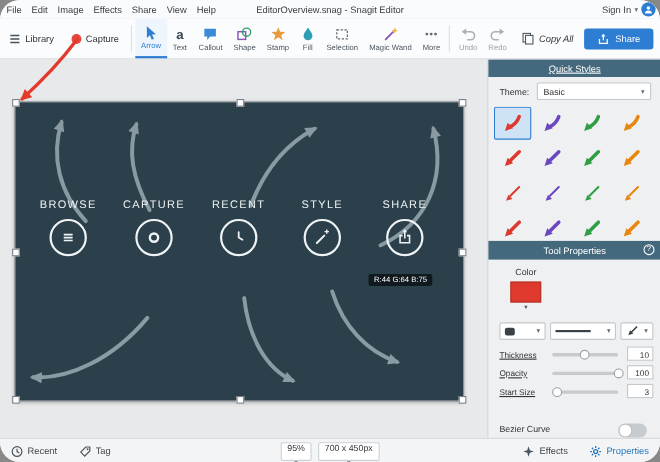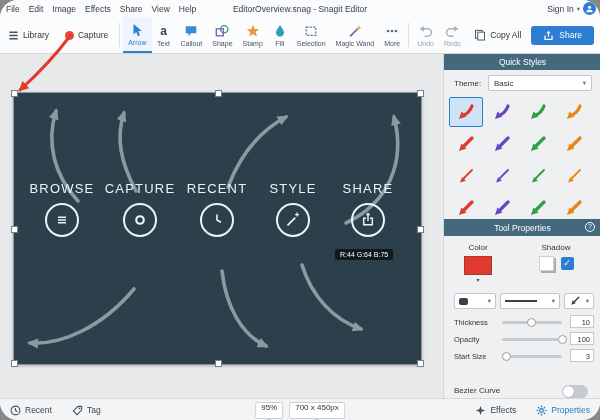--- a/index.html
+++ b/index.html
@@ -22,45 +22,45 @@
   .tools{display:flex;height:100%;}
   .tool{display:flex;flex-direction:column;align-items:center;justify-content:center;gap:1px;
         padding:0 5px;min-width:24px;height:100%;box-sizing:border-box;}
   .ticon{height:16px;display:flex;align-items:center;justify-content:center;}
   .tlabel{font-size:7px;color:#4a5560;white-space:nowrap;}
   .tool.selected{background:#eef5fc;border-bottom:2px solid #2d7dd2;}
   .tool.selected .tlabel{color:#2d7dd2;}
   .tool.disabled .tlabel{color:#9aa2a9;}
   .txt-a{font-size:12px;font-weight:bold;color:#37474f;line-height:14px;}
   .tb-right{margin-left:auto;display:flex;align-items:center;gap:10px;padding-right:6px;}
-  .copyall{display:flex;align-items:center;gap:4px;font-size:8.5px;color:#333;}
+  .copyall{display:flex;align-items:center;gap:4px;font-size:8.5px;color:#333;font-style:italic;}
   .share-btn{display:flex;align-items:center;gap:5px;background:#2d7dd2;color:#fff;font-size:8.5px;
              padding:4px 12px;border-radius:3px;}
   
   .workspace{position:absolute;left:0;top:53px;width:443px;height:345px;background:#e7e9eb;}
   .canvas{position:absolute;left:14px;top:40px;width:407px;height:271px;background:#2c404b;
           outline:1px solid rgba(110,122,130,.65);box-shadow:0 1px 4px rgba(0,0,0,.35);}
   .flow-arrows{position:absolute;left:0;top:0;}
   .feature{position:absolute;width:80px;text-align:center;top:88px;}
-  .flabel{font-size:13px;letter-spacing:1.2px;color:#eef3f5;}
+  .flabel{font-size:10px;letter-spacing:1.2px;color:#eef3f5;}
   .fcircle{width:34px;height:34px;border:2px solid #eef3f5;border-radius:50%;margin:7px auto 0;
            display:flex;align-items:center;justify-content:center;box-sizing:border-box;}
   .cv-tooltip{position:absolute;left:321px;top:156px;background:rgba(12,20,24,.88);color:#fff;
            font-size:7px;padding:2px 5px;border-radius:2px;white-space:nowrap;z-index:4;}
   .handle{position:absolute;width:5px;height:5px;background:#fff;border:1px solid #78828a;z-index:3;}
   .h-tl{left:-3px;top:-3px;} .h-tm{left:calc(50% - 3px);top:-3px;} .h-tr{right:-3px;top:-3px;}
   .h-ml{left:-3px;top:calc(50% - 3px);} .h-mr{right:-3px;top:calc(50% - 3px);}
   .h-bl{left:-3px;bottom:-3px;} .h-bm{left:calc(50% - 3px);bottom:-3px;} .h-br{right:-3px;bottom:-3px;}
   .red-arrow{position:absolute;left:6px;top:30px;z-index:60;pointer-events:none;}
   
   .rightpanel{position:absolute;left:443px;top:53px;width:157px;height:345px;background:#eef0f2;
               border-left:1px solid #d3d6d9;box-sizing:border-box;z-index:4;}
   .panel-header{position:absolute;left:0;width:157px;height:17px;background:#44697d;color:#fff;
                 font-size:8.5px;display:flex;align-items:center;justify-content:center;}
-  .qsh{top:0;} .tph{top:166px;}
+  .qsh{top:0;text-decoration:underline;} .tph{top:166px;}
   .help{position:absolute;right:6px;top:3px;width:10px;height:10px;border:1px solid #fff;border-radius:50%;
         font-size:7px;line-height:8px;text-align:center;box-sizing:border-box;}
   .theme-row{position:absolute;top:22px;left:0;width:157px;height:16px;}
   .theme-label{position:absolute;left:10px;top:4px;font-size:8px;color:#333;}
   .select{background:#fff;border:1px solid #c3c8cc;border-radius:2px;display:flex;align-items:center;
           font-size:8px;color:#333;box-sizing:border-box;}
   .theme-select{position:absolute;left:44px;top:0;width:104px;height:16px;padding:0 5px;justify-content:space-between;}
   .qs-grid{position:absolute;top:44px;left:5px;width:148px;height:119px;overflow:hidden;
            display:grid;grid-template-columns:repeat(4,34px);grid-auto-rows:30px;gap:2px;}
   .qs-cell{display:flex;align-items:center;justify-content:center;border:1px solid transparent;
@@ -77,21 +77,21 @@
   .checkbox{width:13px;height:13px;background:#2d7dd2;border-radius:2px;color:#fff;font-size:9px;
             line-height:13px;text-align:center;}
   .dd-row{position:absolute;top:240px;left:0;width:157px;height:16px;}
   .dd1{position:absolute;left:10px;width:42px;height:16px;padding:0 4px;justify-content:space-between;}
   .dd2{position:absolute;left:56px;width:60px;height:16px;padding:0 4px;justify-content:space-between;}
   .dd3{position:absolute;left:120px;width:30px;height:16px;padding:0 4px;justify-content:space-between;}
   .glyph-endcap{width:9px;height:7px;background:#3a4248;border-radius:2px;}
   .glyph-line{width:32px;height:2px;background:#3a4248;}
   .slider-row{position:absolute;left:0;width:157px;height:14px;}
   .sr1{top:262px;} .sr2{top:279px;} .sr3{top:296px;} .sr4{top:313px;}
-  .s-label{position:absolute;left:10px;top:3px;font-size:7.5px;color:#333;}
+  .s-label{position:absolute;left:10px;top:3px;font-size:7.5px;color:#333;text-decoration:underline;}
   .s-track{position:absolute;left:58px;top:6px;width:60px;height:3px;background:#c6cbd0;border-radius:2px;}
   .s-handle{position:absolute;top:-3px;left:0;width:9px;height:9px;background:#fdfdfd;border:1px solid #9aa1a8;
             border-radius:50%;margin-left:-4px;box-sizing:border-box;}
   .s-value{position:absolute;left:126px;top:0;width:24px;height:13px;background:#fff;border:1px solid #c3c8cc;
            font-size:7.5px;text-align:right;padding-right:3px;line-height:13px;box-sizing:border-box;color:#333;}
   .bezier-row{position:absolute;top:331px;left:0;width:157px;height:14px;}
   .bz-label{position:absolute;left:10px;top:2px;font-size:8px;color:#333;}
   .toggle{position:absolute;left:118px;top:1px;width:26px;height:13px;background:#c6cbd0;border-radius:7px;}
   .knob{position:absolute;left:1px;top:1px;width:11px;height:11px;background:#fff;border-radius:50%;
         box-shadow:0 0 1px rgba(0,0,0,.45);}
@@ -452,27 +452,20 @@
       <span>Tool Properties</span>
       <span class="help">?</span>
     </div>
 
     <div class="cs-row">
       <div class="color-col">
         <div class="cs-label">Color</div>
         <div class="color-swatch" style="background: rgb(224, 57, 46);"></div>
         <div class="swatch-caret">▾</div>
       </div>
-      <div class="shadow-col">
-        <div class="cs-label">Shadow</div>
-        <div class="shadow-controls">
-          <span class="shadow-sample"></span>
-          <span class="checkbox">✓</span>
-        </div>
-      </div>
     </div>
 
     <div class="dd-row">
       <div class="select dd1">
         <span class="glyph-endcap"></span>
         <span class="caret">▾</span>
       </div>
       <div class="select dd2">
         <span class="glyph-line"></span>
         <span class="caret">▾</span>

